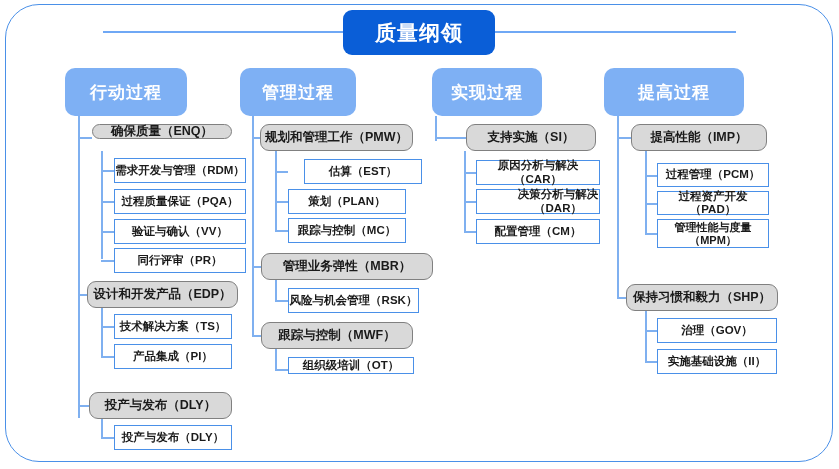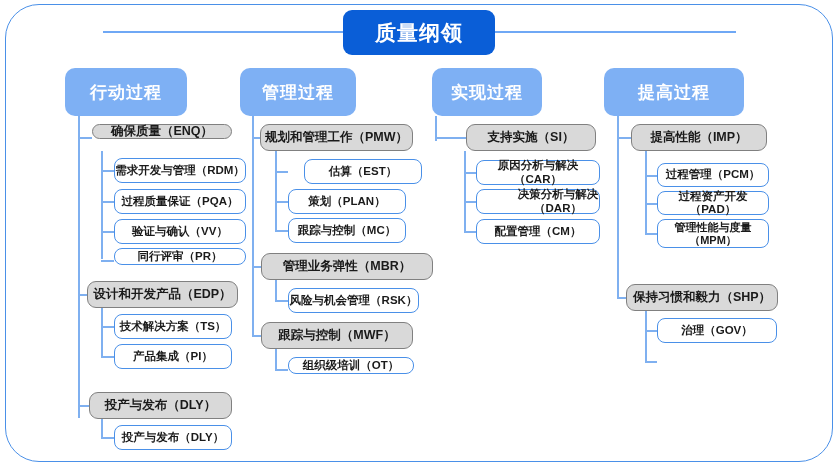--- a/index.html
+++ b/index.html
@@ -77,21 +77,21 @@
     text-align:center;
     box-sizing:border-box;
     z-index:2;
   }
 
   
   .leaf-box{
     position:absolute;
     background:#ffffff;
     border:1.4px solid #4a90e8;
-    border-radius:8px;
+    border-radius:0;
     display:flex;align-items:center;justify-content:center;
     font-size:11.5px;
     font-weight:bold;
     color:#1a1a1a;
     text-align:center;
     line-height:1.15;
     box-sizing:border-box;
     z-index:2;
   }
   .leaf-box.two-line{font-size:11px;}
@@ -119,21 +119,21 @@
   <div class="group-box" style="left:92px;top:124px;width:140px;height:15px;">确保质量（ENQ）</div>
 
   <div class="vline" style="left:101px;top:151px;height:108px;"></div>
   <div class="hline" style="left:101px;top:170px;width:13px;"></div>
   <div class="leaf-box" style="left:114px;top:158px;width:132px;height:25px;">需求开发与管理（RDM）</div>
   <div class="hline" style="left:101px;top:201px;width:13px;"></div>
   <div class="leaf-box" style="left:114px;top:189px;width:132px;height:25px;">过程质量保证（PQA）</div>
   <div class="hline" style="left:101px;top:231px;width:13px;"></div>
   <div class="leaf-box" style="left:114px;top:219px;width:132px;height:25px;">验证与确认（VV）</div>
   <div class="hline" style="left:101px;top:260px;width:13px;"></div>
-  <div class="leaf-box" style="left:114px;top:248px;width:132px;height:17px;">同行评审（PR）</div>
+  <div class="leaf-box" style="left:114px;top:248px;width:132px;height:25px;">同行评审（PR）</div>
 
   <div class="hline" style="left:78px;top:294px;width:9px;"></div>
   <div class="group-box" style="left:87px;top:281px;width:151px;height:27px;">设计和开发产品（EDP）</div>
 
   <div class="vline" style="left:101px;top:308px;height:48px;"></div>
   <div class="hline" style="left:101px;top:326px;width:13px;"></div>
   <div class="leaf-box" style="left:114px;top:314px;width:118px;height:25px;">技术解决方案（TS）</div>
   <div class="hline" style="left:101px;top:356px;width:13px;"></div>
   <div class="leaf-box" style="left:114px;top:344px;width:118px;height:25px;">产品集成（PI）</div>
 
@@ -197,14 +197,15 @@
   <div class="leaf-box two-line" style="left:657px;top:219px;width:112px;height:29px;white-space:pre-line;">管理性能与度量
 （MPM）</div>
 
   <div class="hline" style="left:617px;top:297px;width:9px;"></div>
   <div class="group-box" style="left:626px;top:284px;width:152px;height:27px;">保持习惯和毅力（SHP）</div>
 
   <div class="vline" style="left:645px;top:311px;height:50px;"></div>
   <div class="hline" style="left:645px;top:330px;width:12px;"></div>
   <div class="leaf-box" style="left:657px;top:318px;width:120px;height:25px;">治理（GOV）</div>
   <div class="hline" style="left:645px;top:361px;width:12px;"></div>
+  <div class="leaf-box" style="left:657px;top:349px;width:120px;height:25px;">实施基础设施（II）</div>
 
 </div>
 
 </body></html>

